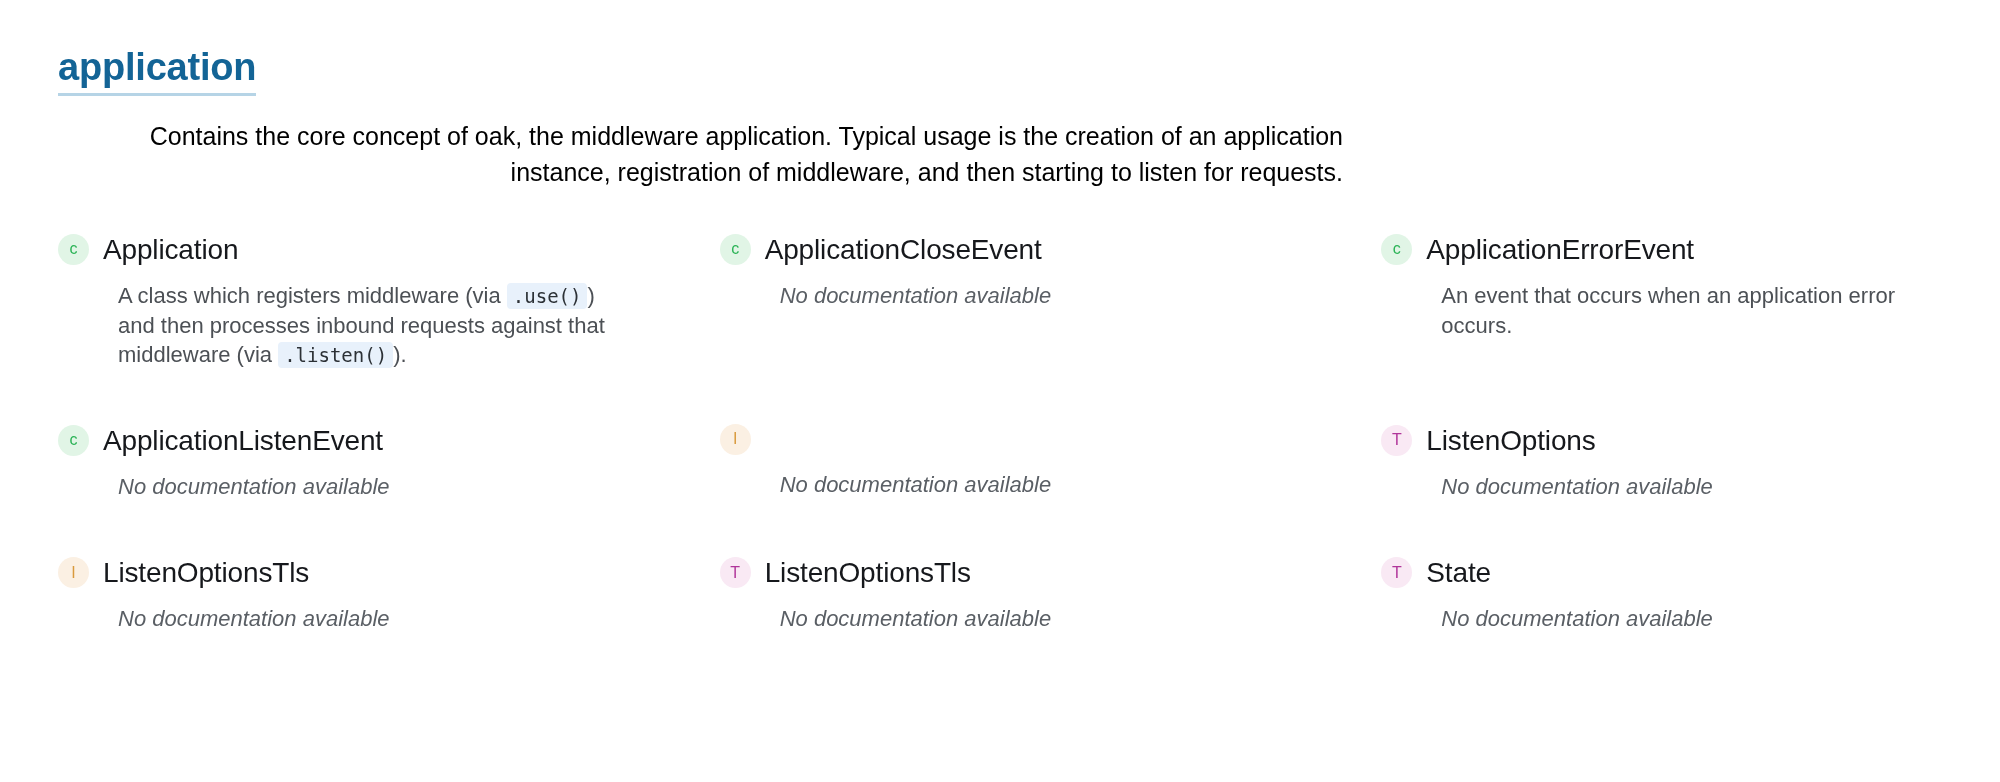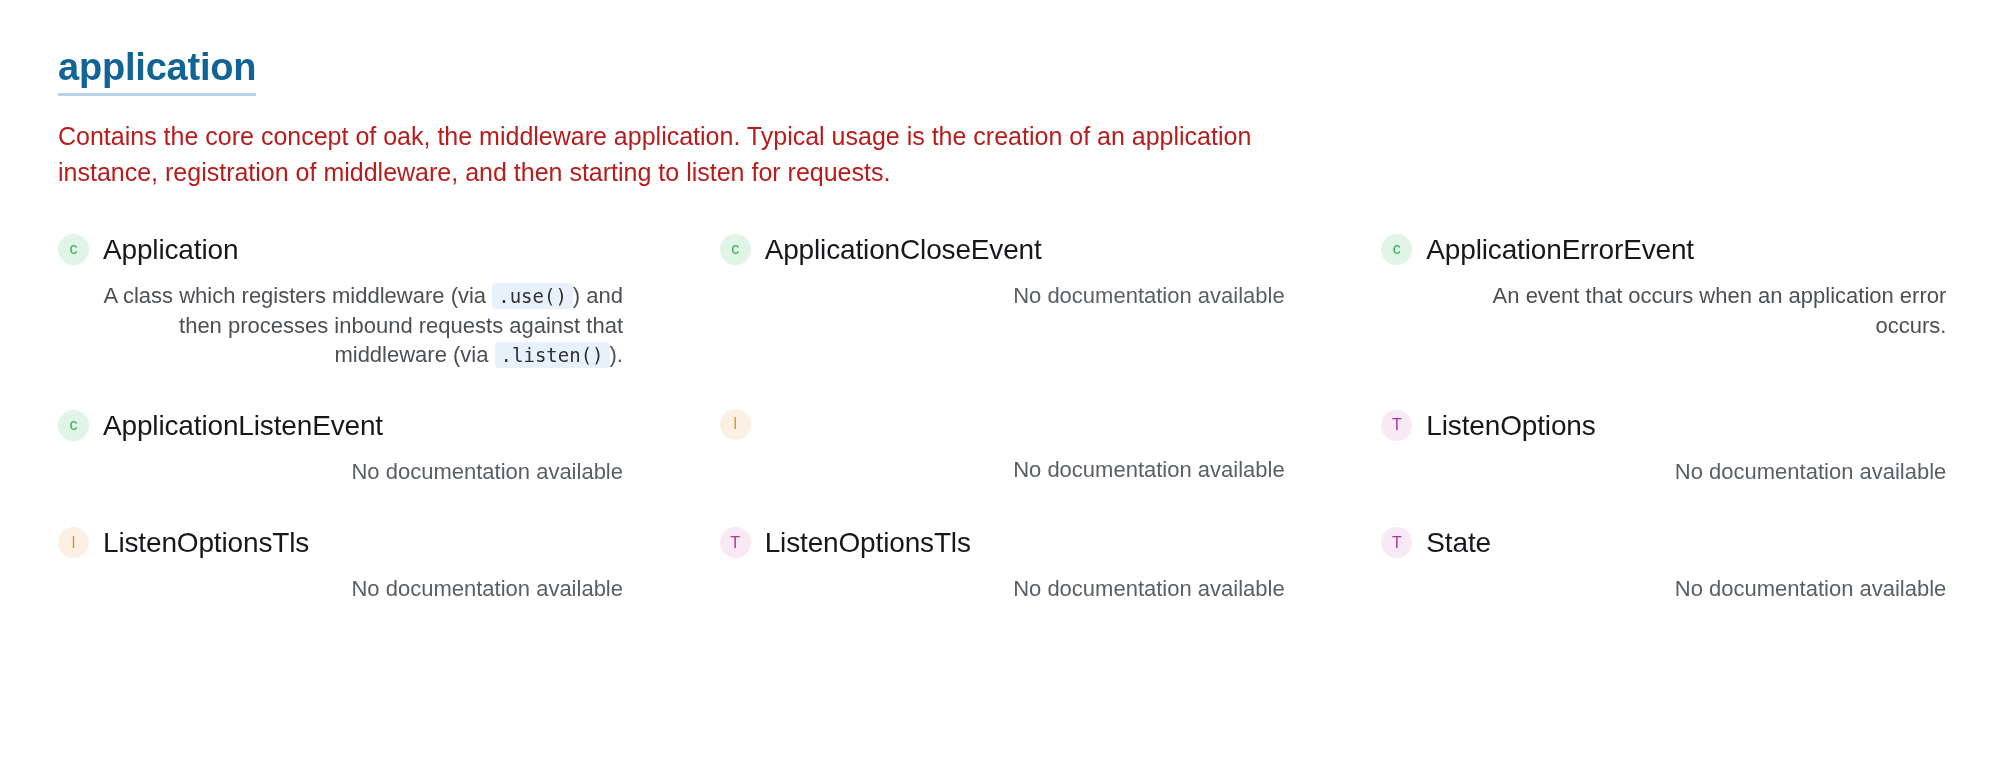--- a/index.html
+++ b/index.html
@@ -37,23 +37,24 @@
     letter-spacing: -0.2px;
     cursor: pointer;
   }
 
   .title-row { line-height: 1; }
 
   .module-desc {
     margin-top: 22px;
     font-size: 25px;
     line-height: 1.46;
-    color: #b91c1c;
+    color: #000000;
     max-width: 1285px;
     font-weight: 400;
+    text-align: right;
   }
   .module-desc p { margin: 0; }
 
   
   .symbol-grid {
     margin-top: 42px;
     display: grid;
     grid-template-columns: repeat(3, 1fr);
     column-gap: 68px;
     row-gap: 39px;
@@ -101,23 +102,24 @@
 
   .symbol-doc {
     margin-top: 15px;
     margin-left: 45px;
     font-size: 22px;
     line-height: 1.34;
     color: #4c5055;
     max-width: 520px;
   }
   .symbol-doc.empty {
+    font-style: italic;
     color: #5a5f65;
   }
-  .symbol-doc p { margin: 0; text-align: right; }
+  .symbol-doc p { margin: 15px; }
 
   code.inline-code {
     font-family: "DejaVu Sans Mono", "Liberation Mono", monospace;
     font-size: 19px;
     background: #e8f1fb;
     color: #2c3136;
     border-radius: 4px;
     padding: 2px 6px;
     white-space: nowrap;
   }

